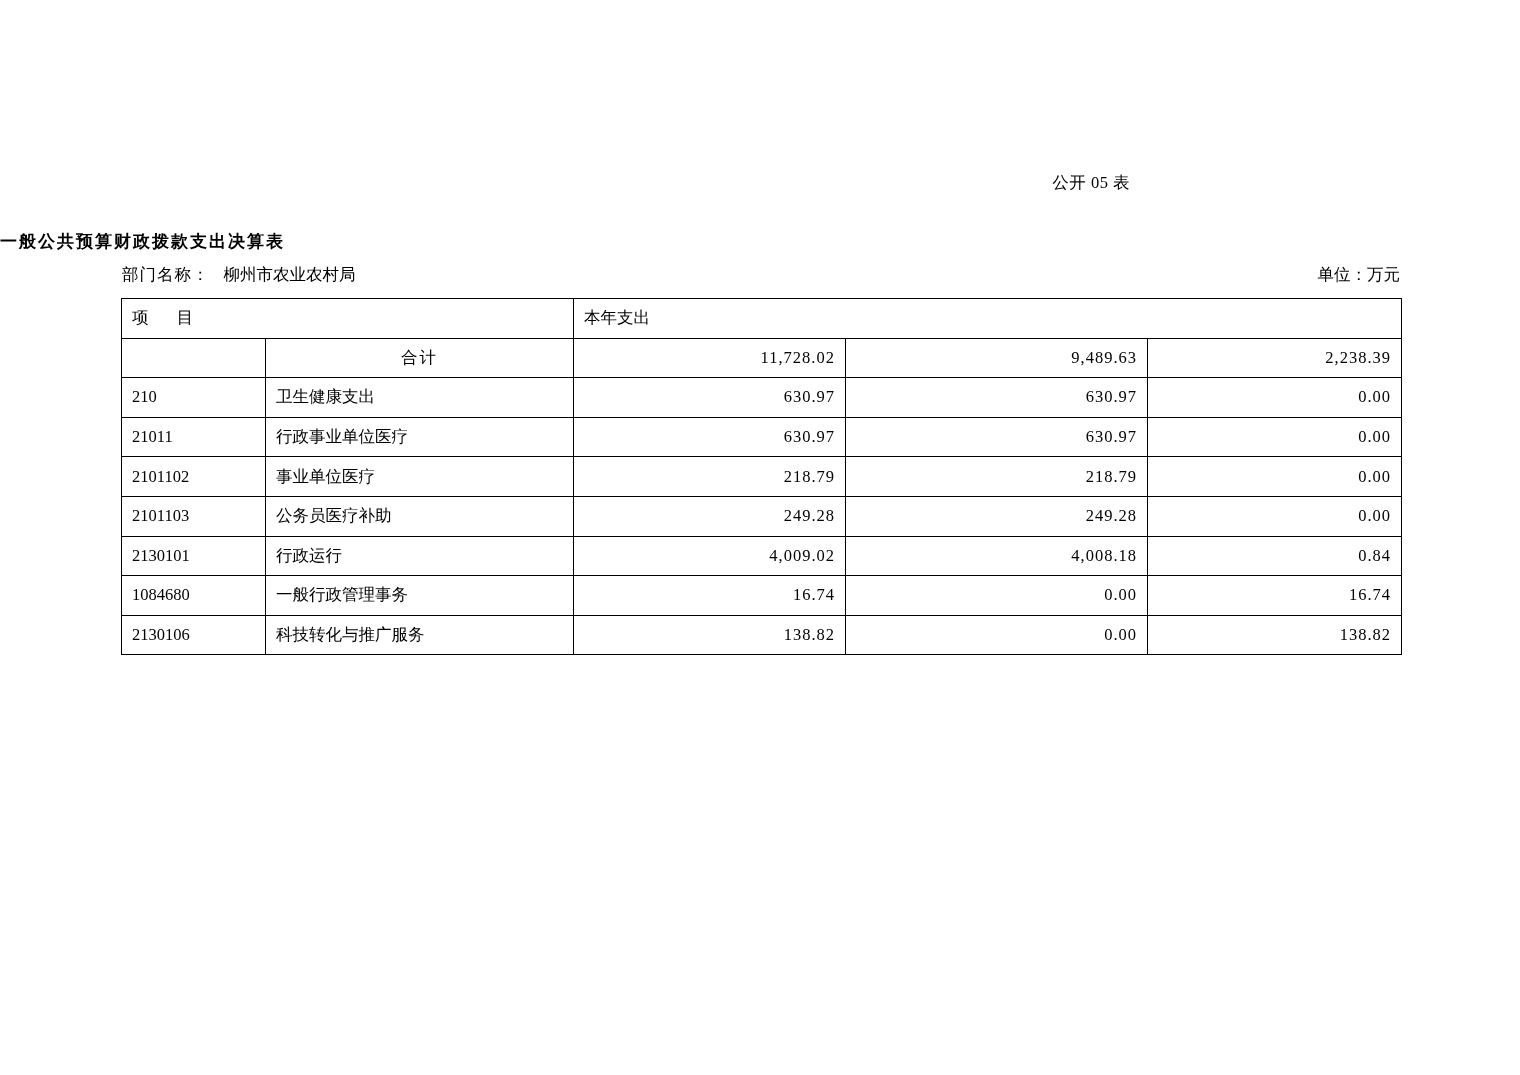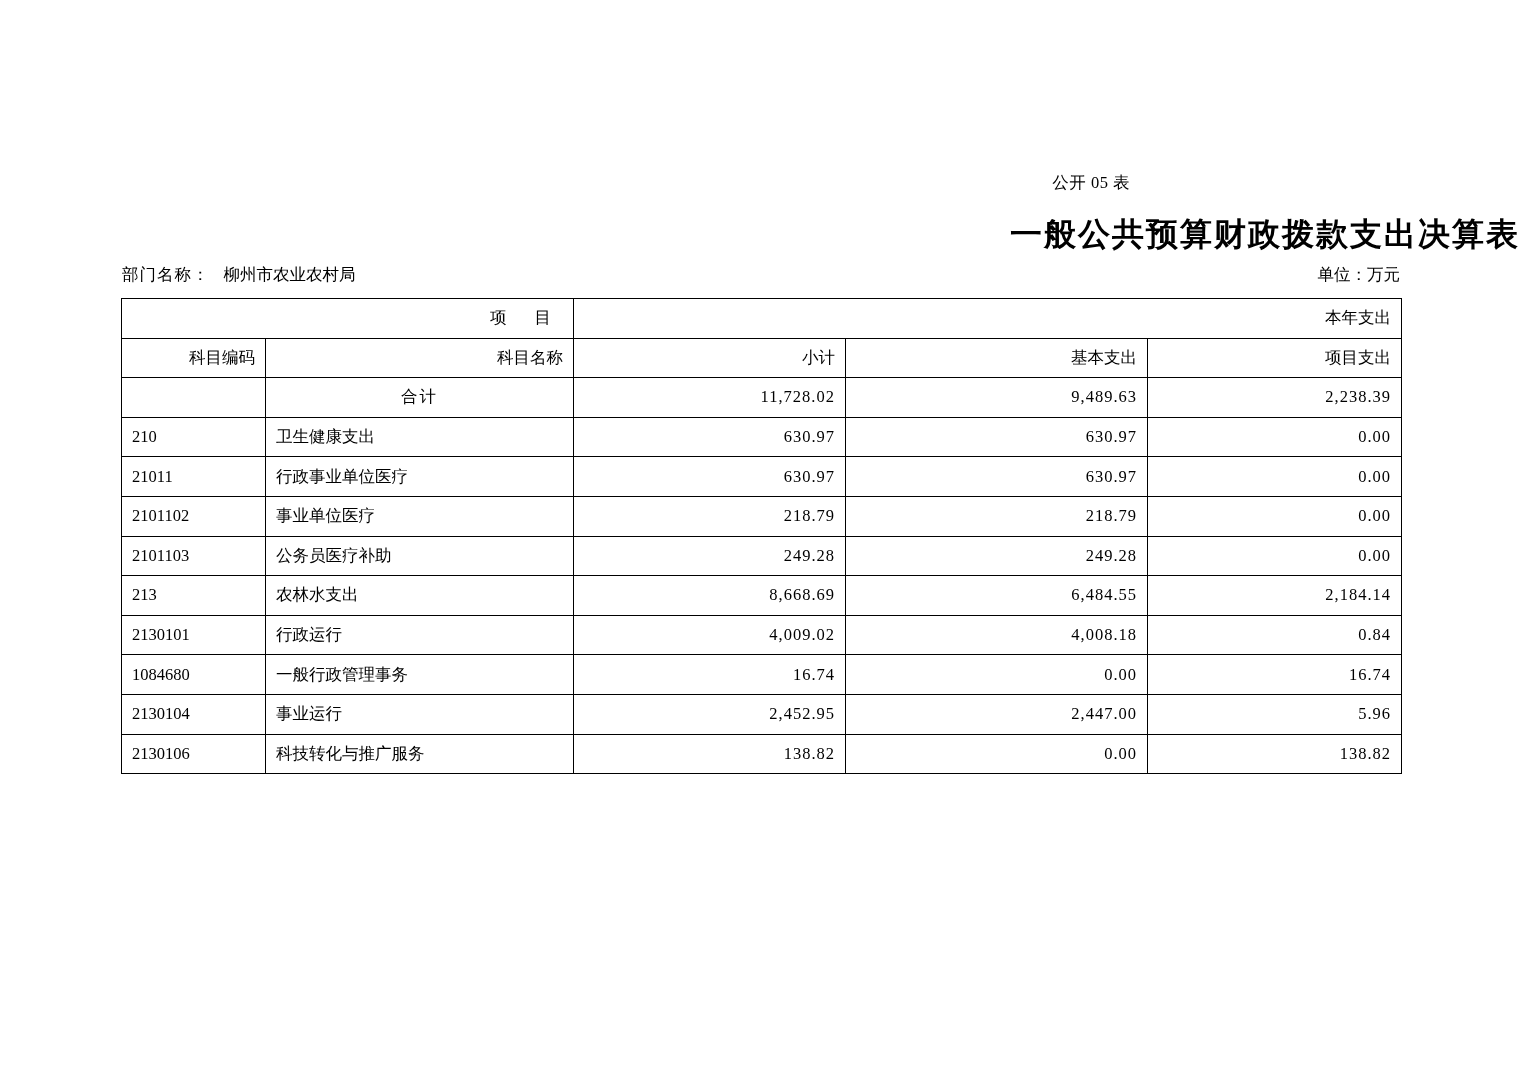--- a/index.html
+++ b/index.html
@@ -24,25 +24,25 @@
   .form-code {
     position: absolute;
     top: 172px;
     right: 118px;
     font-size: 16.5px;
     letter-spacing: 0.5px;
     white-space: nowrap;
   }
   .doc-title {
     position: absolute;
-    top: 213px;
+    top: 230px;
     left: 0;
     width: 1520px;
-    text-align: right;
-    font-size: 32px;
+    text-align: left;
+    font-size: 17px;
     font-weight: bold;
     letter-spacing: 2px;
   }
   .meta-row {
     position: absolute;
     top: 264px;
     left: 122px;
     width: 1278px;
     display: flex;
     justify-content: space-between;
@@ -76,21 +76,21 @@
     height: 39.6px;
     padding: 0 10px;
     box-sizing: border-box;
     vertical-align: middle;
   }
   .c-code   { width: 144px; }
   .c-name   { width: 308px; }
   .c-sub    { width: 272px; }
   .c-basic  { width: 302px; }
   .c-proj   { width: 254px; }
-  .center { text-align: right; }
+  .center { text-align: left; }
   .right  { text-align: right; padding-right: 14px; }
   .left   { text-align: left; padding-left: 14px; }
   .num {
     font-family: "Liberation Serif", "DejaVu Serif", serif;
     letter-spacing: 1px;
   }
   .hdr-item {
     letter-spacing: 12px;
     text-indent: 12px;
   }
@@ -126,27 +126,20 @@
       <col class="c-sub">
       <col class="c-basic">
       <col class="c-proj">
     </colgroup>
     <tbody>
       <tr>
         <td class="center" colspan="2"><span class="hdr-item">项        目</span></td>
         <td class="center" colspan="3">本年支出</td>
       </tr>
       <tr>
-        <td class="center">科目编码</td>
-        <td class="center">科目名称</td>
-        <td class="center">小计</td>
-        <td class="center">基本支出</td>
-        <td class="center">项目支出</td>
-      </tr>
-      <tr>
         <td></td>
         <td class="total-cell">合计</td>
         <td class="right num">11,728.02</td>
         <td class="right num">9,489.63</td>
         <td class="right num">2,238.39</td>
       </tr>
 
       <tr>
         <td class="left">210</td>
         <td class="left name-indent">卫生健康支出</td>
@@ -169,48 +162,34 @@
         <td class="right num">0.00</td>
       </tr>
       <tr>
         <td class="left">2101103</td>
         <td class="left name-indent">公务员医疗补助</td>
         <td class="right num">249.28</td>
         <td class="right num">249.28</td>
         <td class="right num">0.00</td>
       </tr>
       <tr>
-        <td class="left">213</td>
-        <td class="left name-indent">农林水支出</td>
-        <td class="right num">8,668.69</td>
-        <td class="right num">6,484.55</td>
-        <td class="right num">2,184.14</td>
-      </tr>
-      <tr>
         <td class="left">2130101</td>
         <td class="left name-indent">行政运行</td>
         <td class="right num">4,009.02</td>
         <td class="right num">4,008.18</td>
         <td class="right num">0.84</td>
       </tr>
       <tr>
         <td class="left">1084680</td>
         <td class="left name-indent">一般行政管理事务</td>
         <td class="right num">16.74</td>
         <td class="right num">0.00</td>
         <td class="right num">16.74</td>
       </tr>
       <tr>
-        <td class="left">2130104</td>
-        <td class="left name-indent">事业运行</td>
-        <td class="right num">2,452.95</td>
-        <td class="right num">2,447.00</td>
-        <td class="right num">5.96</td>
-      </tr>
-      <tr>
         <td class="left">2130106</td>
         <td class="left name-indent">科技转化与推广服务</td>
         <td class="right num">138.82</td>
         <td class="right num">0.00</td>
         <td class="right num">138.82</td>
       </tr>
     </tbody>
   </table>
 
 </div>

